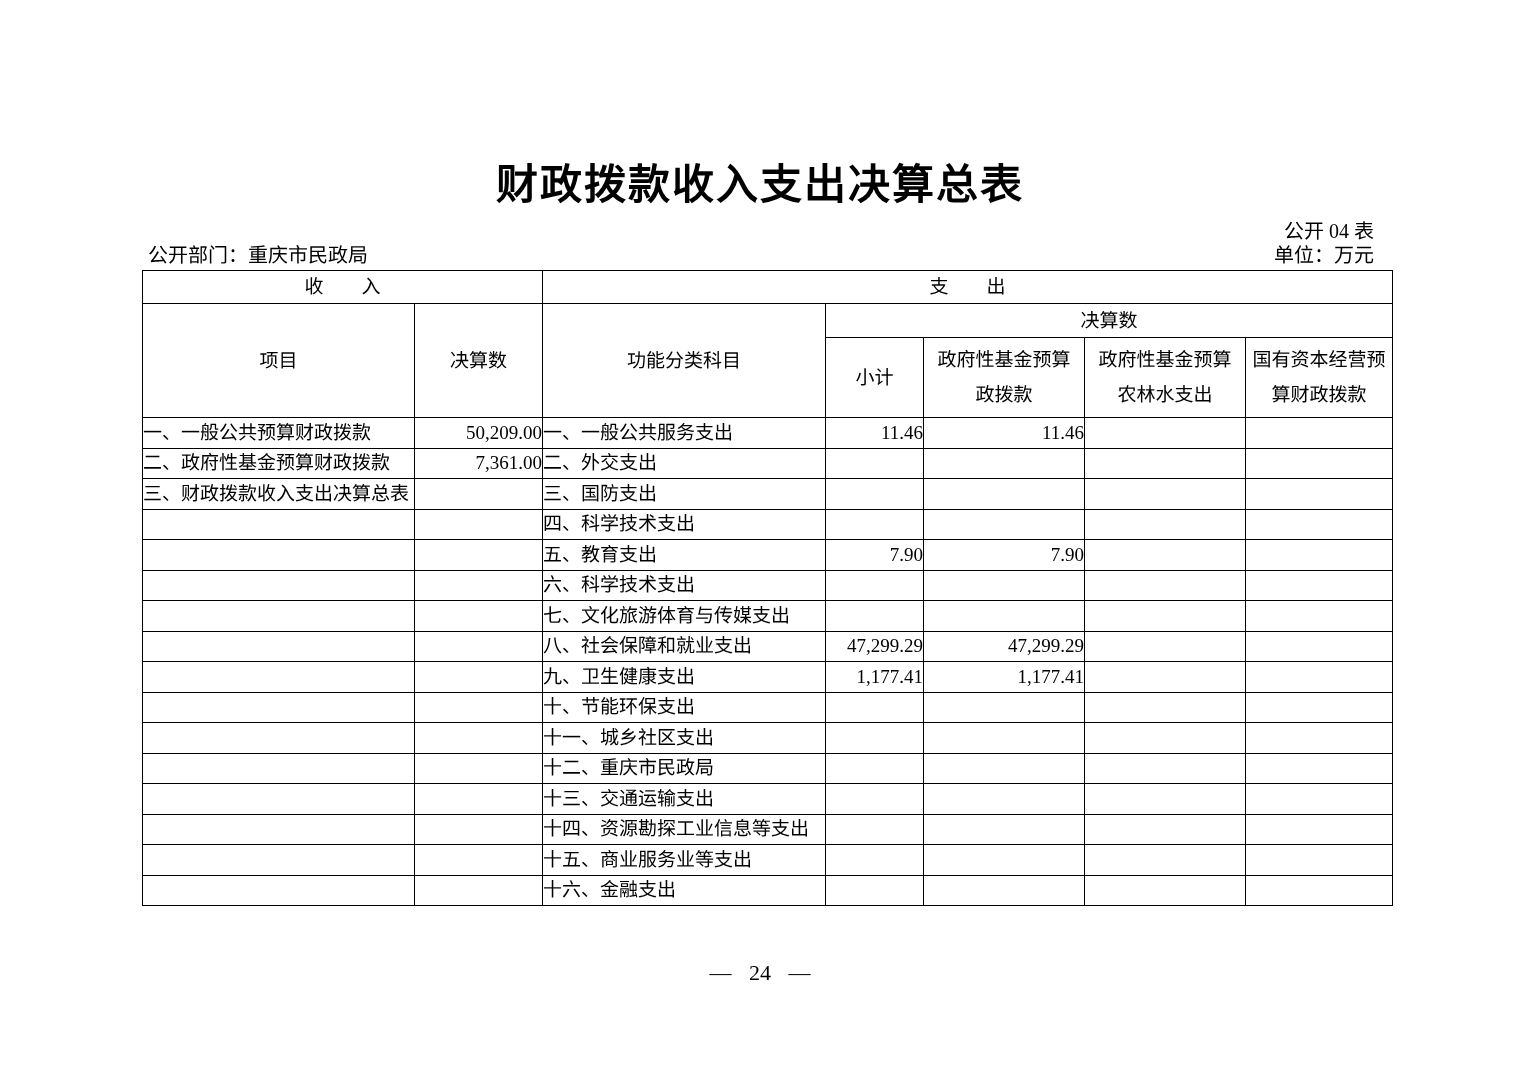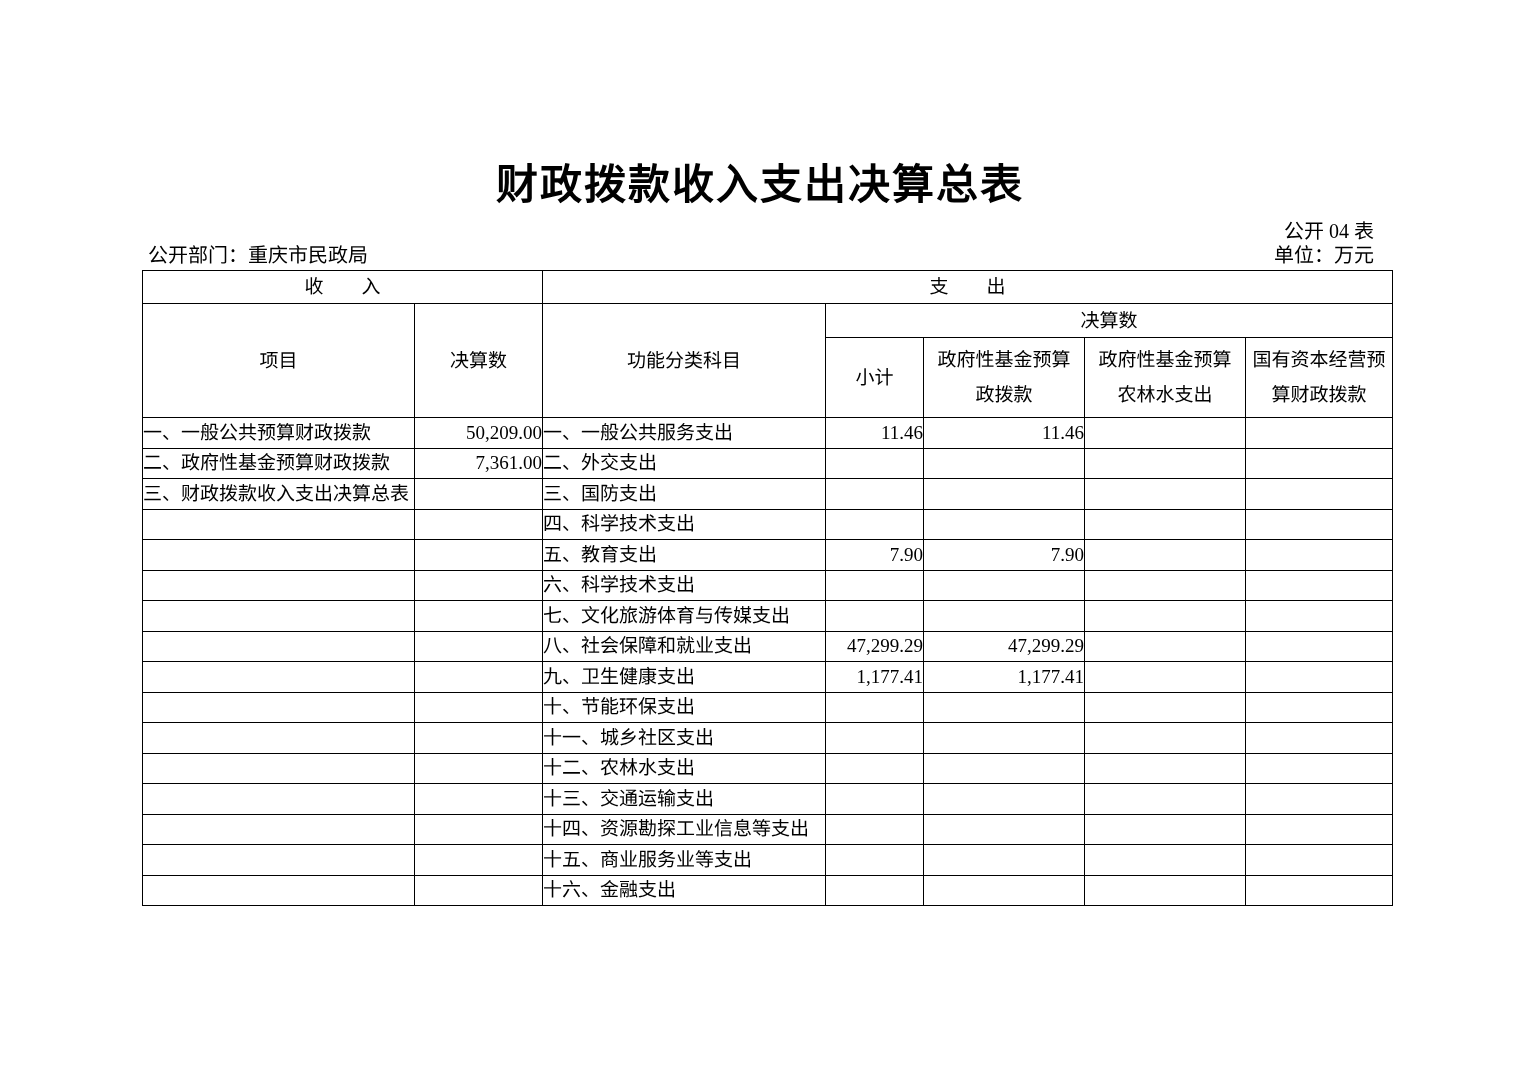--- a/index.html
+++ b/index.html
@@ -189,21 +189,21 @@
           <td class="num-cell"></td>
           <td class="label-cell">十一、城乡社区支出</td>
           <td class="num-cell"></td>
           <td class="num-cell"></td>
           <td class="num-cell"></td>
           <td class="num-cell"></td>
         </tr>
         <tr class="data-row">
           <td class="label-cell"></td>
           <td class="num-cell"></td>
-          <td class="label-cell">十二、农林水支出</td>
+          <td class="label-cell">十二、重庆市民政局</td>
           <td class="num-cell"></td>
           <td class="num-cell"></td>
           <td class="num-cell"></td>
           <td class="num-cell"></td>
         </tr>
         <tr class="data-row">
           <td class="label-cell"></td>
           <td class="num-cell"></td>
           <td class="label-cell">十三、交通运输支出</td>
           <td class="num-cell"></td>
@@ -234,14 +234,15 @@
           <td class="num-cell"></td>
           <td class="label-cell">十六、金融支出</td>
           <td class="num-cell"></td>
           <td class="num-cell"></td>
           <td class="num-cell"></td>
           <td class="num-cell"></td>
         </tr>
       </tbody>
   </table>
 
+  <div class="page-number">— 24 —</div>
 
 </div>
 
 </body></html>

